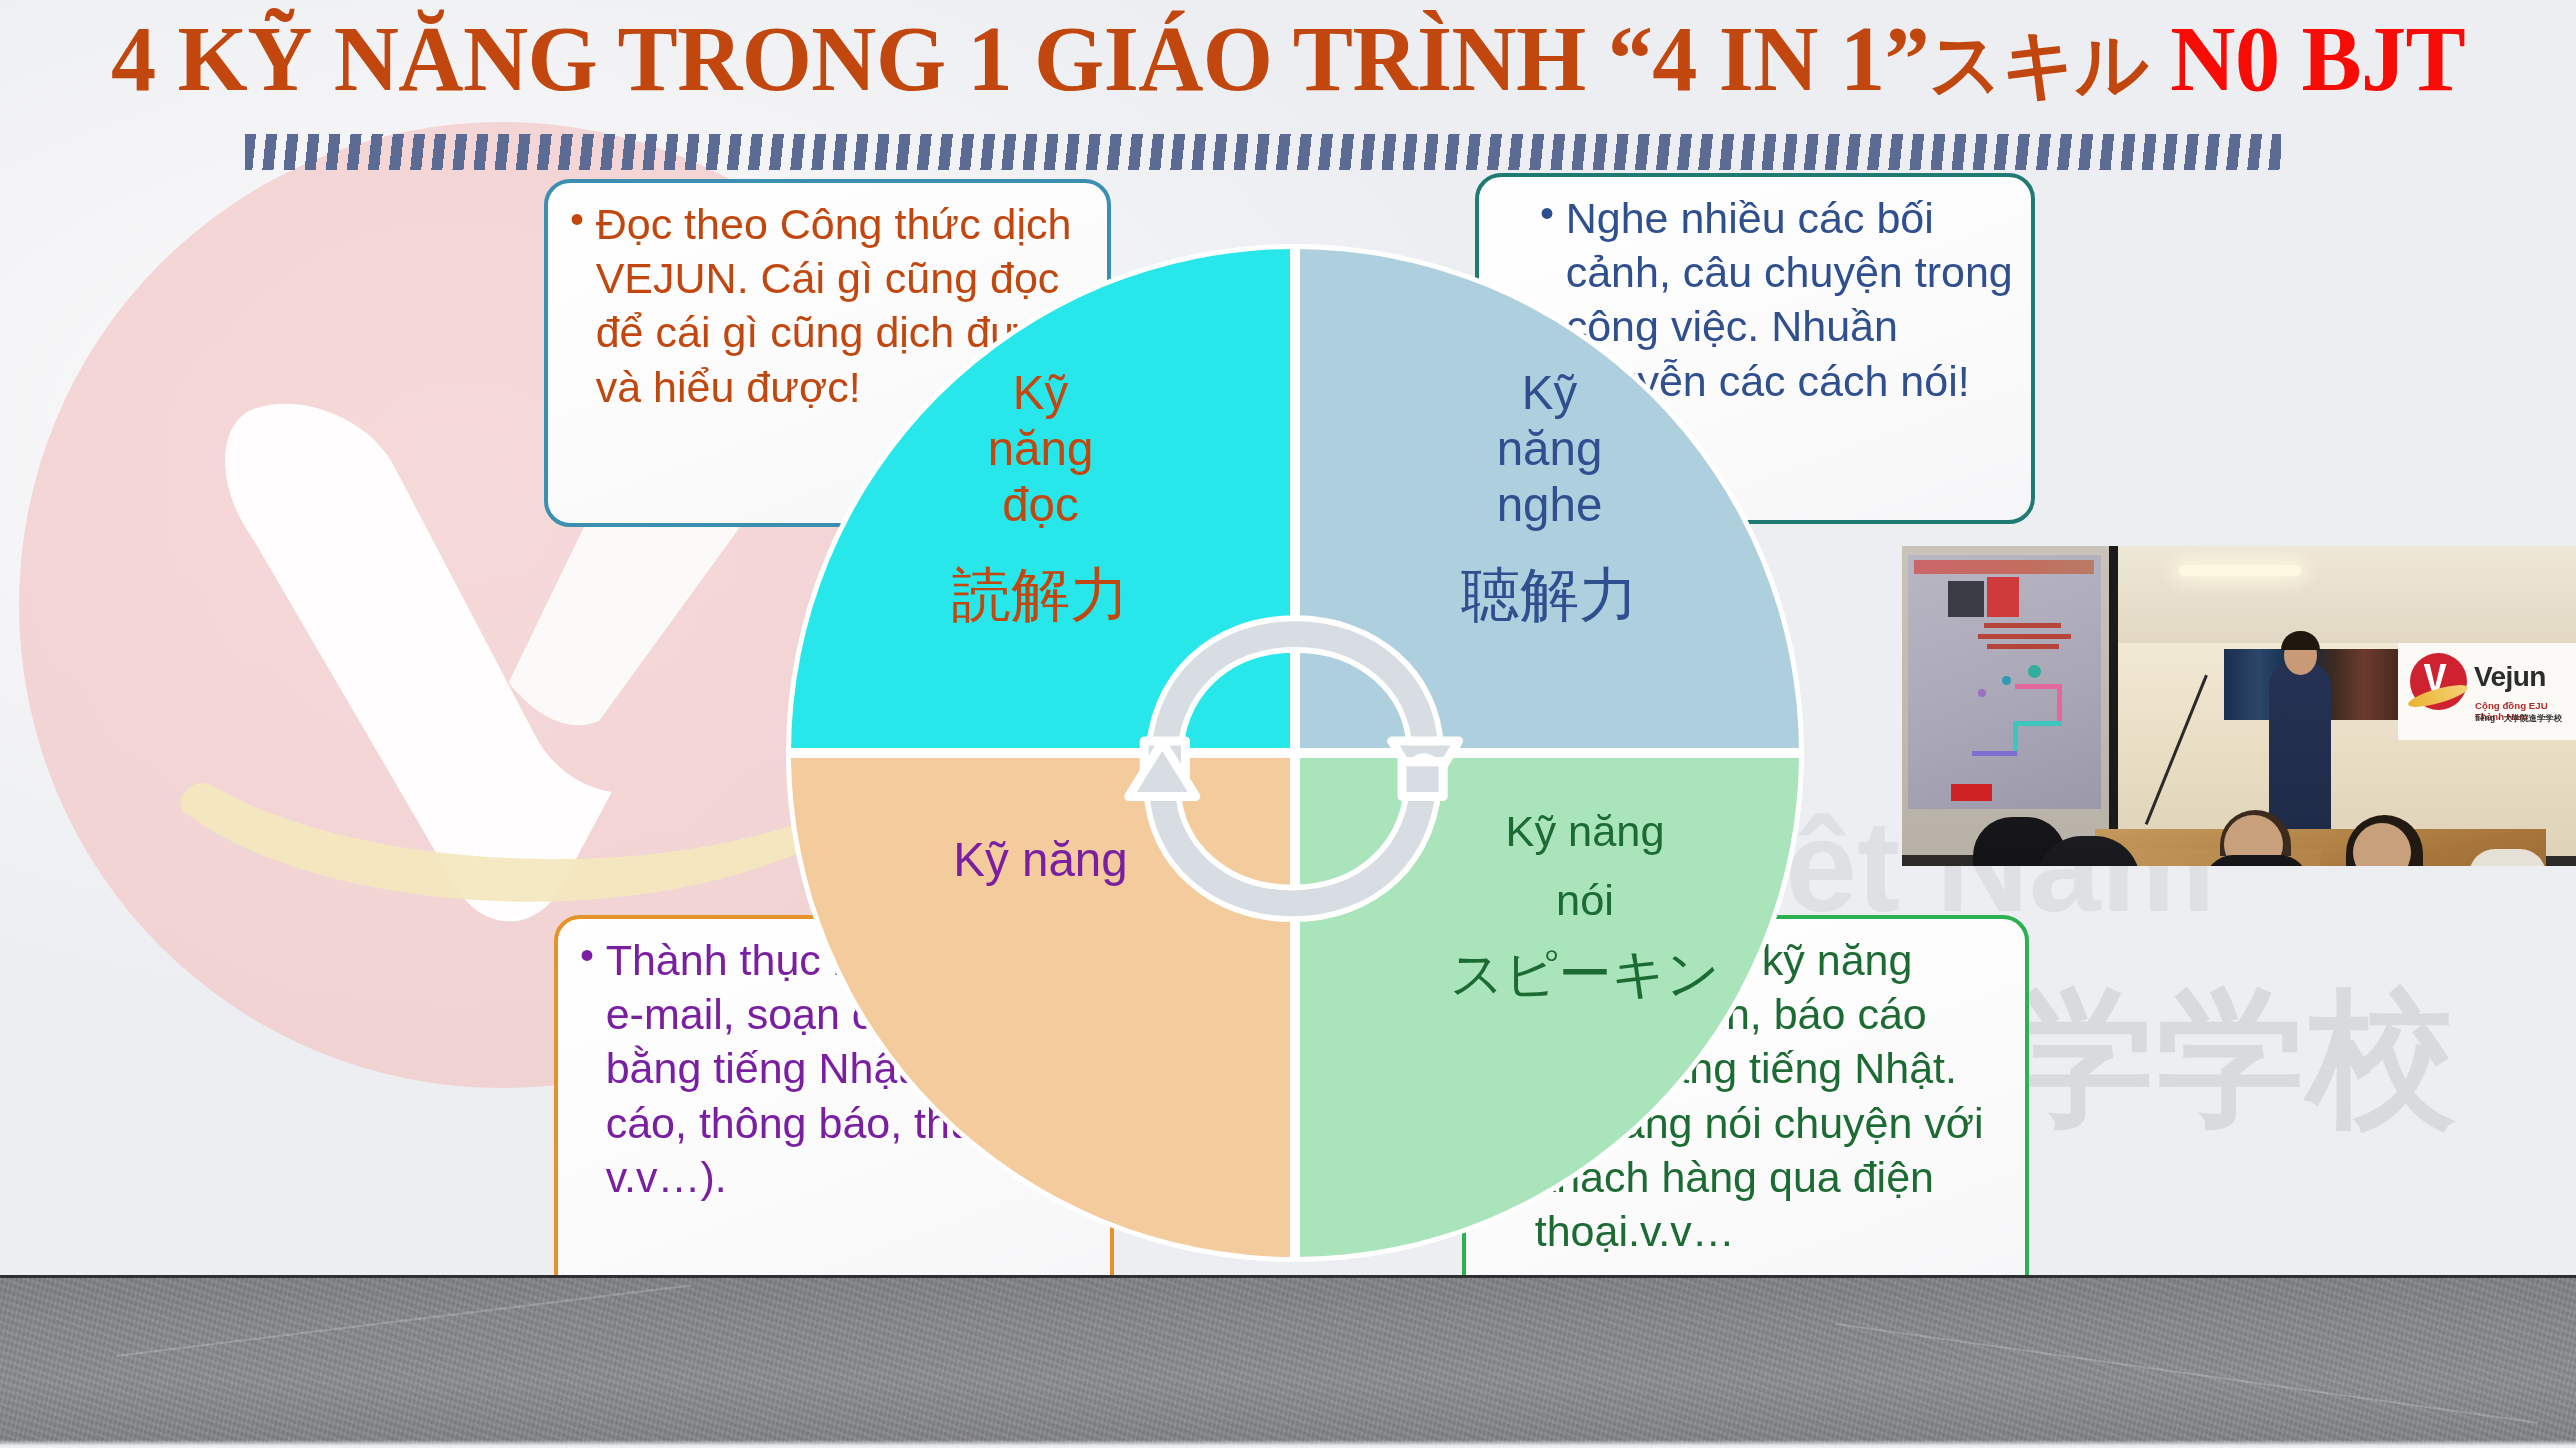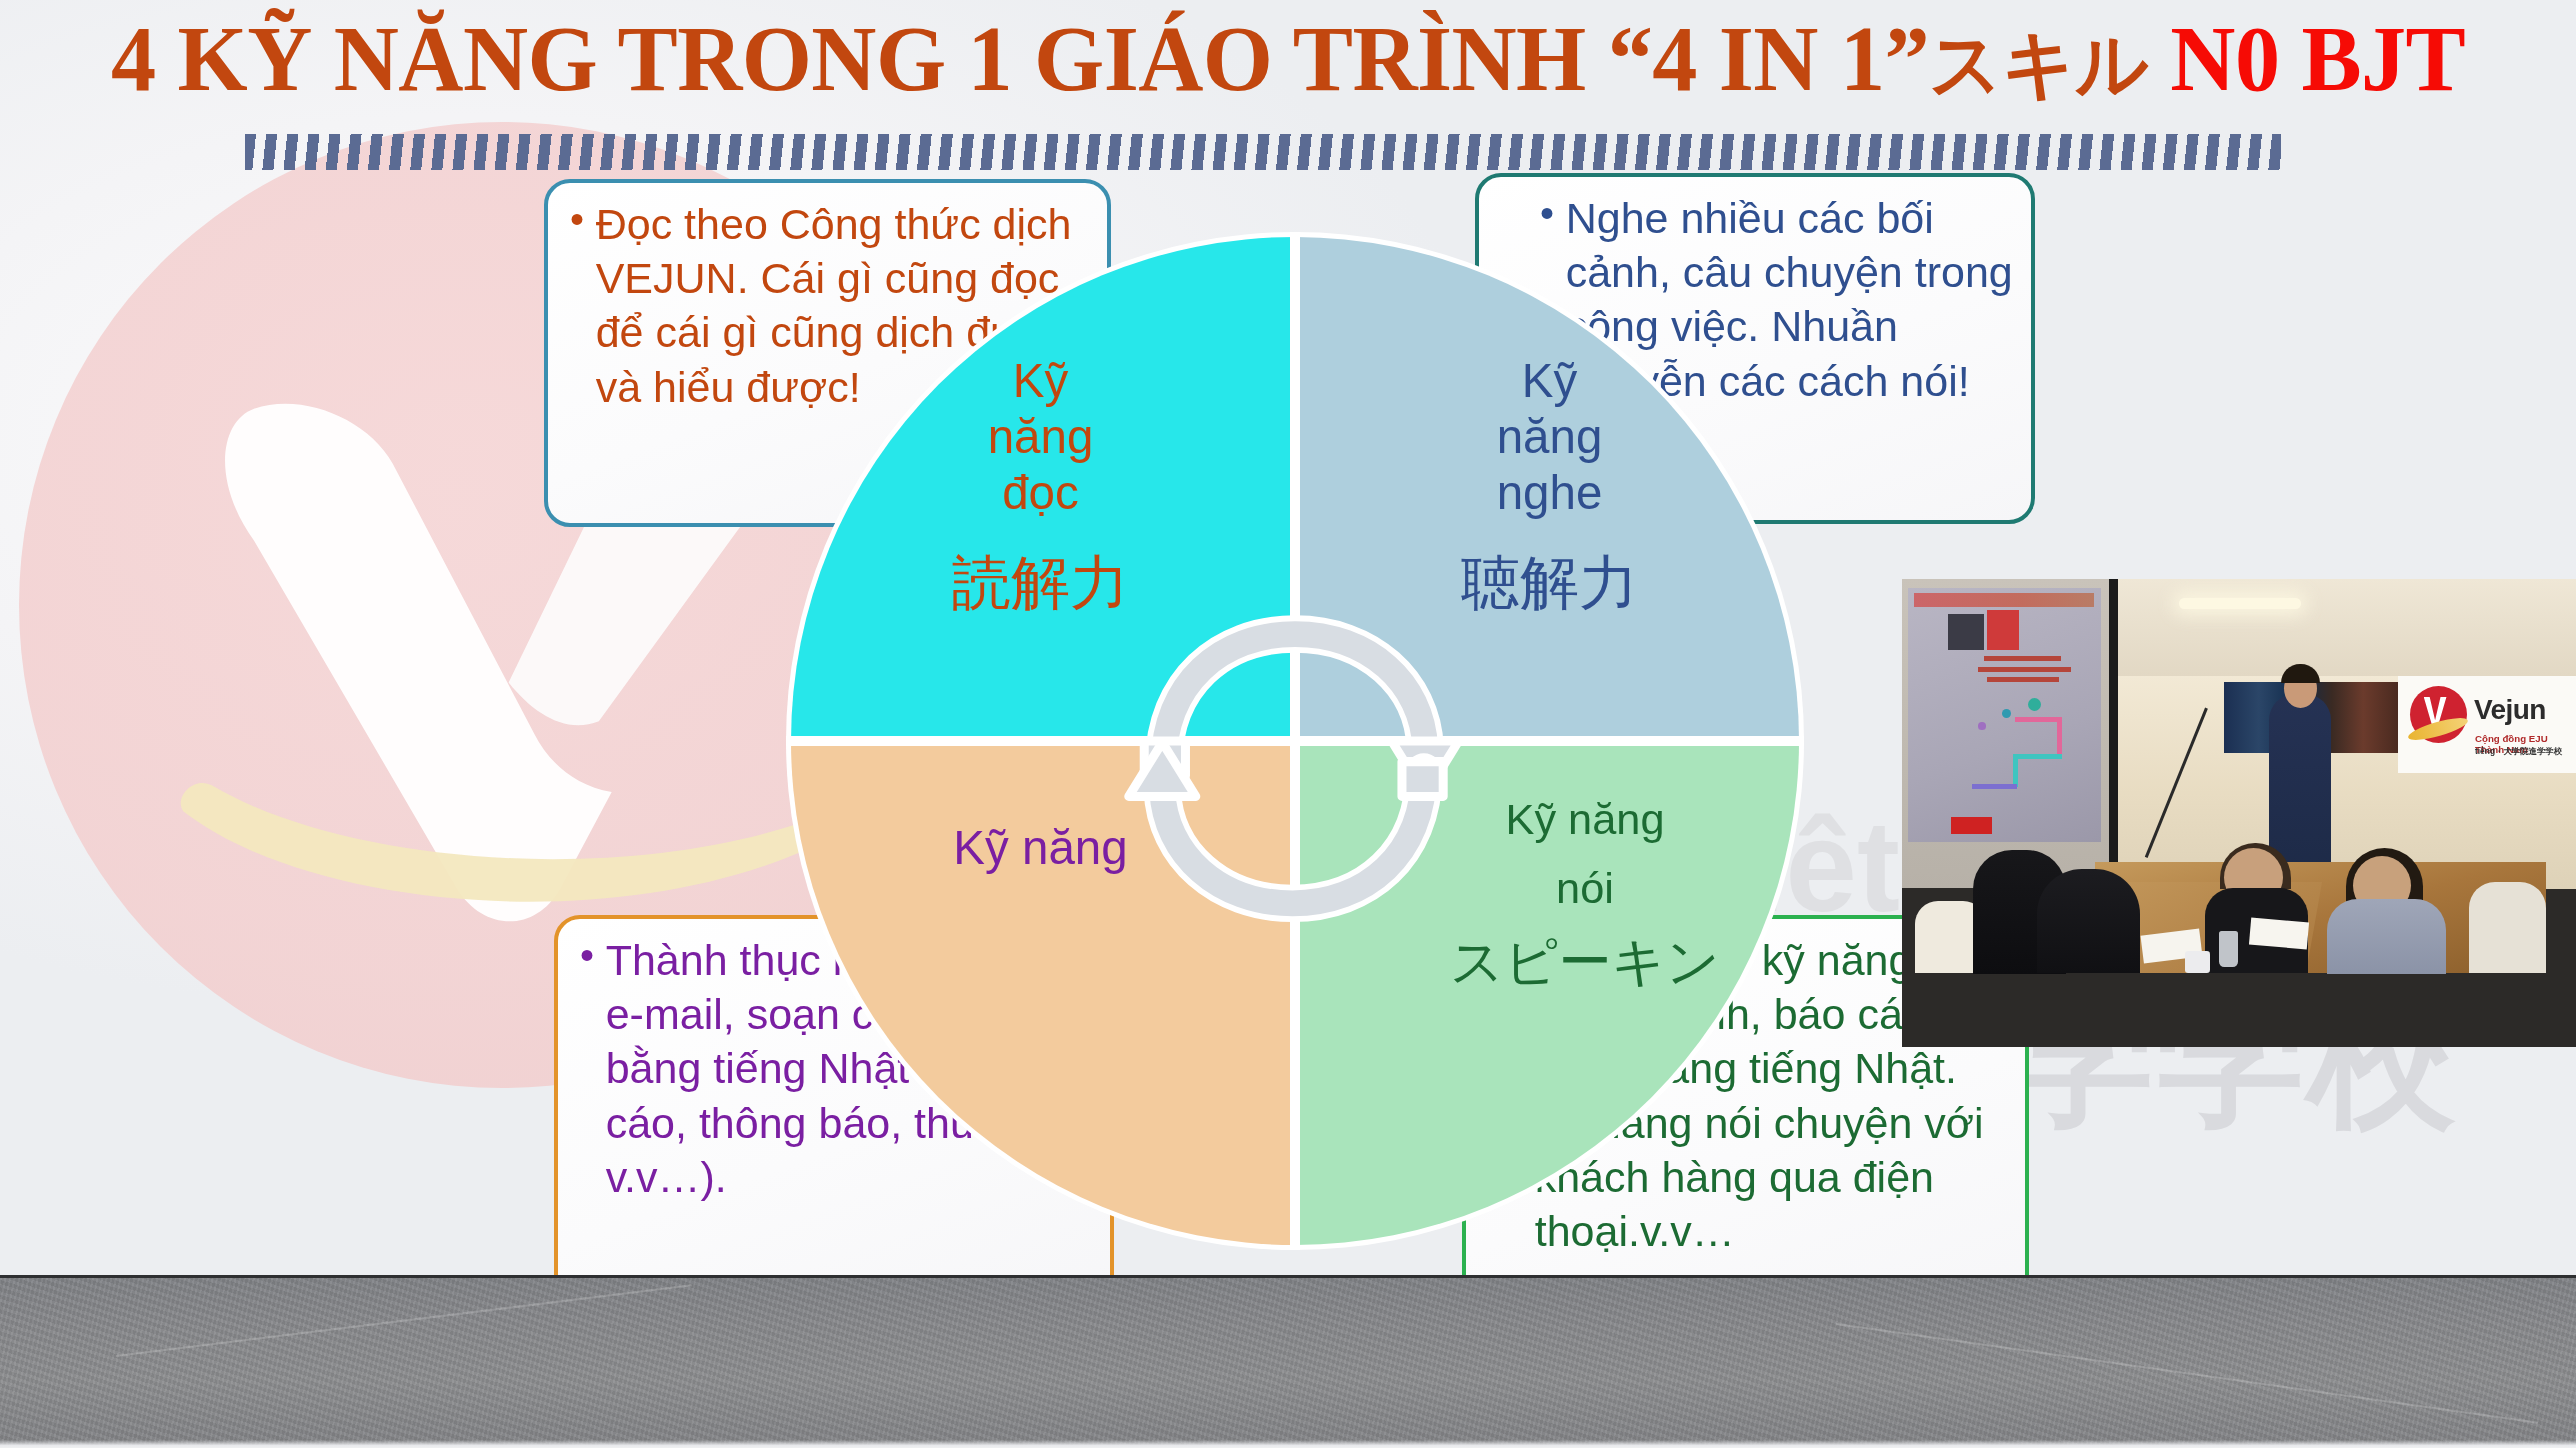--- a/index.html
+++ b/index.html
@@ -115,21 +115,21 @@
     background: repeating-linear-gradient(
         96deg,
         #5b6b93 0px, #5b6b93 11px,
         rgba(255,255,255,0) 11px, rgba(255,255,255,0) 21px
       );
   }
 
   
   .quad {
     position: absolute;
-    left: 786px; top: 232px;
+    left: 786px; top: 244px;
     width: 1018px; height: 1018px;
   }
   .q {
     position: absolute;
     width: 509px; height: 509px;
     border: 5.8px solid #ffffff;
     overflow: hidden;
   }
   .q-tl { left:0;     top:0;     border-radius: 509px 0 0 0; background: #27e7ea; }
   .q-tr { left:509px; top:0;     border-radius: 0 509px 0 0; background: #aecfdd; }
@@ -190,24 +190,23 @@
   .box-write  { left: 554px;  top: 915px; width: 560px;  height: 406px; border: 4.5px solid #e3932a; color:#7a1fa2; }
   .box-speak  { left: 1462px; top: 915px; width: 567px;  height: 412px; border: 4.5px solid #2bb14f; color:#1c6b33; }
 
   .box-listen ul { padding-left: 39px; }
   .box-speak  ul { padding-left: 39px; }
 
   
   .photo {
     position: absolute;
     left: 1902px; top: 546px;
-    width: 674px; height: 468px;
+    width: 674px; height: 320px;
     overflow: hidden;
     background: #2c2a28;
-    margin-top: 33px;
   }
   .ph { position:absolute; }
   .ph-wallL   { left:0; top:0; width:213px; height:309px; background: linear-gradient(180deg,#c9c3ba 0%,#b7b1a8 100%); }
   .ph-screen  { left:6.4px; top:9px; width:193px; height:254px; background: linear-gradient(160deg,#b9b6c4 0%,#a9a6b6 60%,#9b98a9 100%); }
   .ph-scr-top { left:11.6px; top:14px; width:180px; height:14px; background: linear-gradient(90deg,#d24b4b 0%, #c7553d 60%, #bb6a48 100%); opacity:.75;}
   .ph-scr-img { left:46px; top:35px; width:36px; height:36px; background:#3b3b46; }
   .ph-scr-red { left:85px; top:31px; width:32px; height:40px; background:#cf3a3a; }
   .ph-scr-t1  { left:82px; top:77px; width:77px; height:5.2px; background:#b5453a; }
   .ph-scr-t2  { left:76px; top:88px; width:93px; height:5.2px; background:#b5453a; }
   .ph-scr-t3  { left:85px; top:98px; width:72px; height:5.2px; background:#b5453a; }

